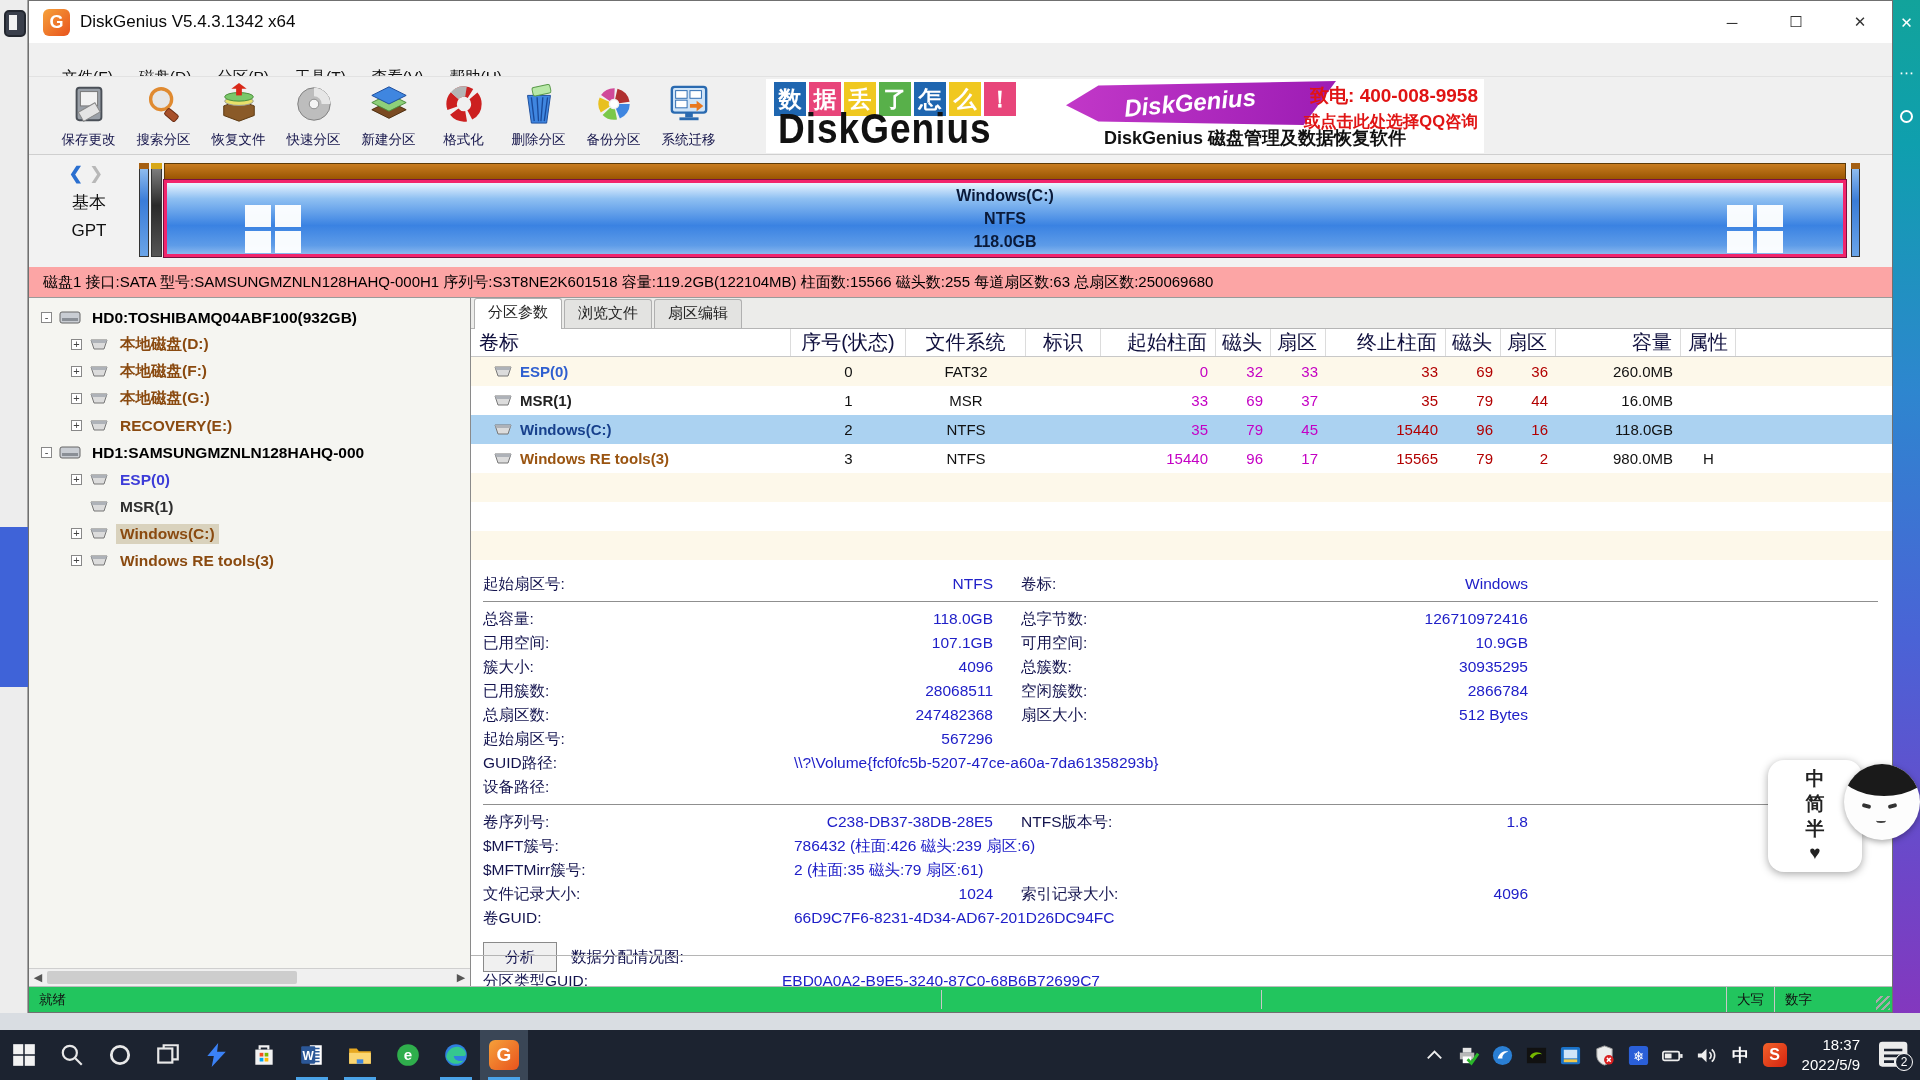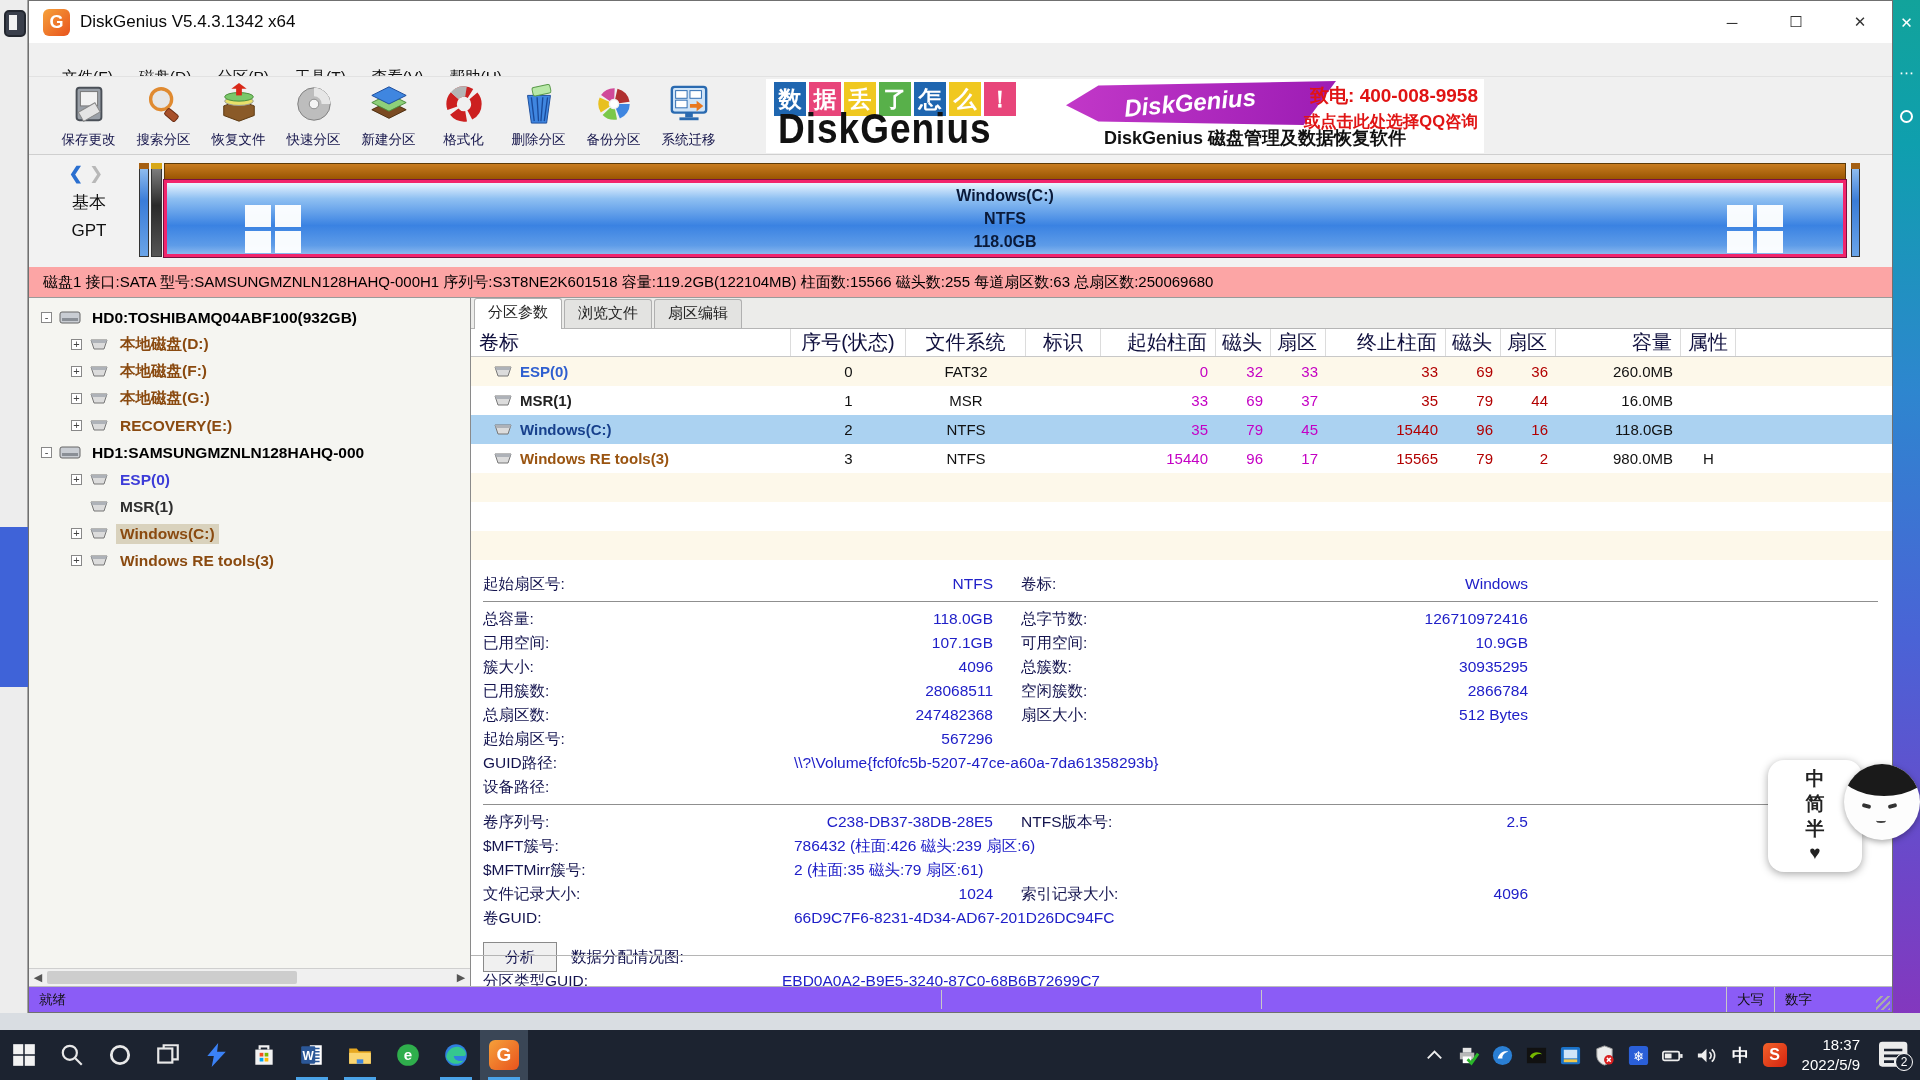--- a/index.html
+++ b/index.html
@@ -125,21 +125,21 @@
 
 .analyze-row { display:flex; align-items:center; margin:12px 0 0 12px; }
 .analyze-btn { width:74px; height:30px; background:#f0f0f0; border:1px solid #8a8a8a; font-size:15px; color:#13134e;
   display:flex; align-items:center; justify-content:center; font-family:"Liberation Sans",sans-serif; }
 .analyze-cap { margin-left:14px; font-size:15.5px; color:#13134e; }
 
 .cut-sep { position:absolute; left:0; right:0; bottom:30px; border-top:1px solid #b5b5b5; }
 .cut-row { position:absolute; left:12px; right:0; bottom:-7px; display:flex; font-size:15.5px; height:24px; align-items:center; }
 .cut-row .dl { color:#13134e; width:203px; } .cut-row .dv { color:#2020c8; padding-left:96px; }
 
-.statusbar { height:26px; background:#8b5cf6; border-top:1px solid #bcbcbc; display:flex; align-items:center;
+.statusbar { height:26px; background:#22c55e; border-top:1px solid #bcbcbc; display:flex; align-items:center;
   font-size:13.5px; color:#111; position:relative; flex:0 0 auto; }
 .statusbar .ready { padding-left:10px; }
 .statusbar .sep { position:absolute; top:3px; bottom:3px; width:1px; background:#c8c8c8; }
 .statusbar .ind { position:absolute; top:0; height:100%; display:flex; align-items:center; justify-content:center; width:48px; border-left:1px solid #c8c8c8; }
 .grip { position:absolute; right:2px; bottom:2px; width:14px; height:14px;
   background:repeating-linear-gradient(135deg,transparent 0 3px,#aaa 3px 5px); }
 
 
 .taskbar { position:absolute; left:0; top:1030px; width:1920px; height:50px; background:#1c2330; display:flex; align-items:center; }
 .tb-icon { width:48px; height:50px; display:flex; align-items:center; justify-content:center; position:relative; flex:0 0 auto; }
@@ -629,21 +629,21 @@
               <span class="dv">\\?\Volume{fcf0fc5b-5207-47ce-a60a-7da61358293b}</span>
             </div>
             <div class="drow wide">
               <span class="dl">设备路径:</span>
             </div>
             <div class="dsep"></div>
             <div class="drow">
               <span class="dl">卷序列号:</span>
               <span class="dv">C238-DB37-38DB-28E5</span>
               <span class="dl" style="padding-left: 28px;">NTFS版本号:</span>
-              <span class="dv">2.5</span>
+              <span class="dv">1.8</span>
             </div>
             <div class="drow wide">
               <span class="dl">$MFT簇号:</span>
               <span class="dv">786432 (柱面:426 磁头:239 扇区:6)</span>
             </div>
             <div class="drow wide">
               <span class="dl">$MFTMirr簇号:</span>
               <span class="dv">2 (柱面:35 磁头:79 扇区:61)</span>
             </div>
             <div class="drow">

